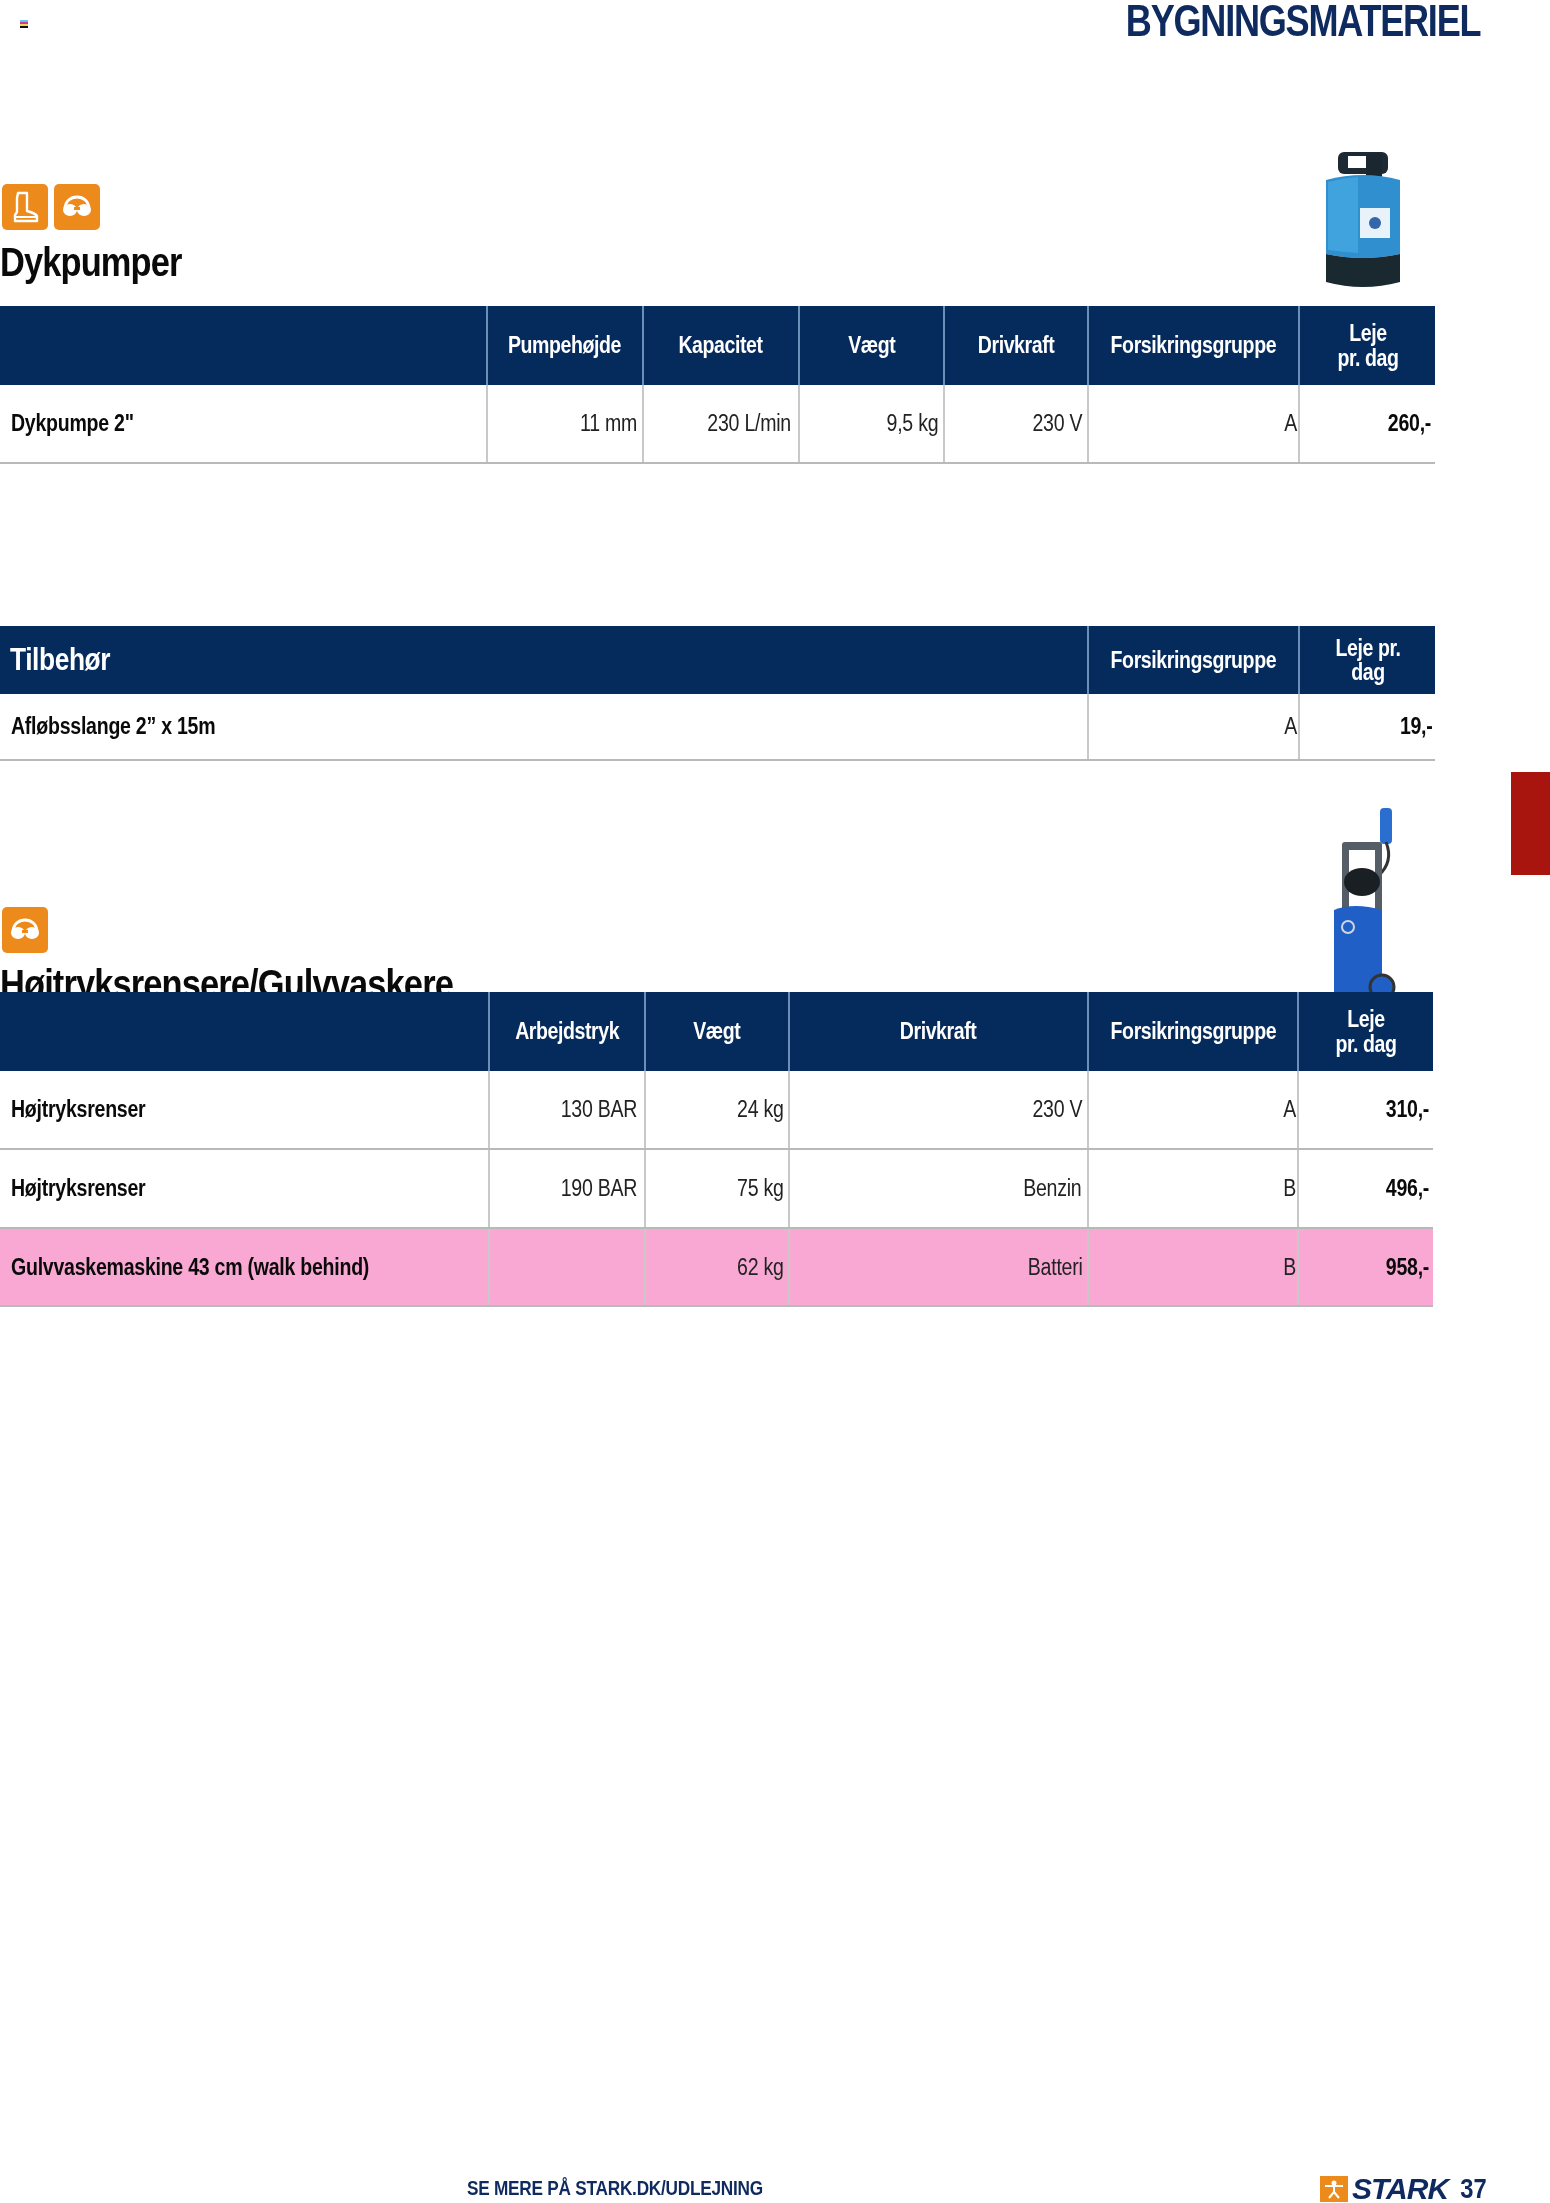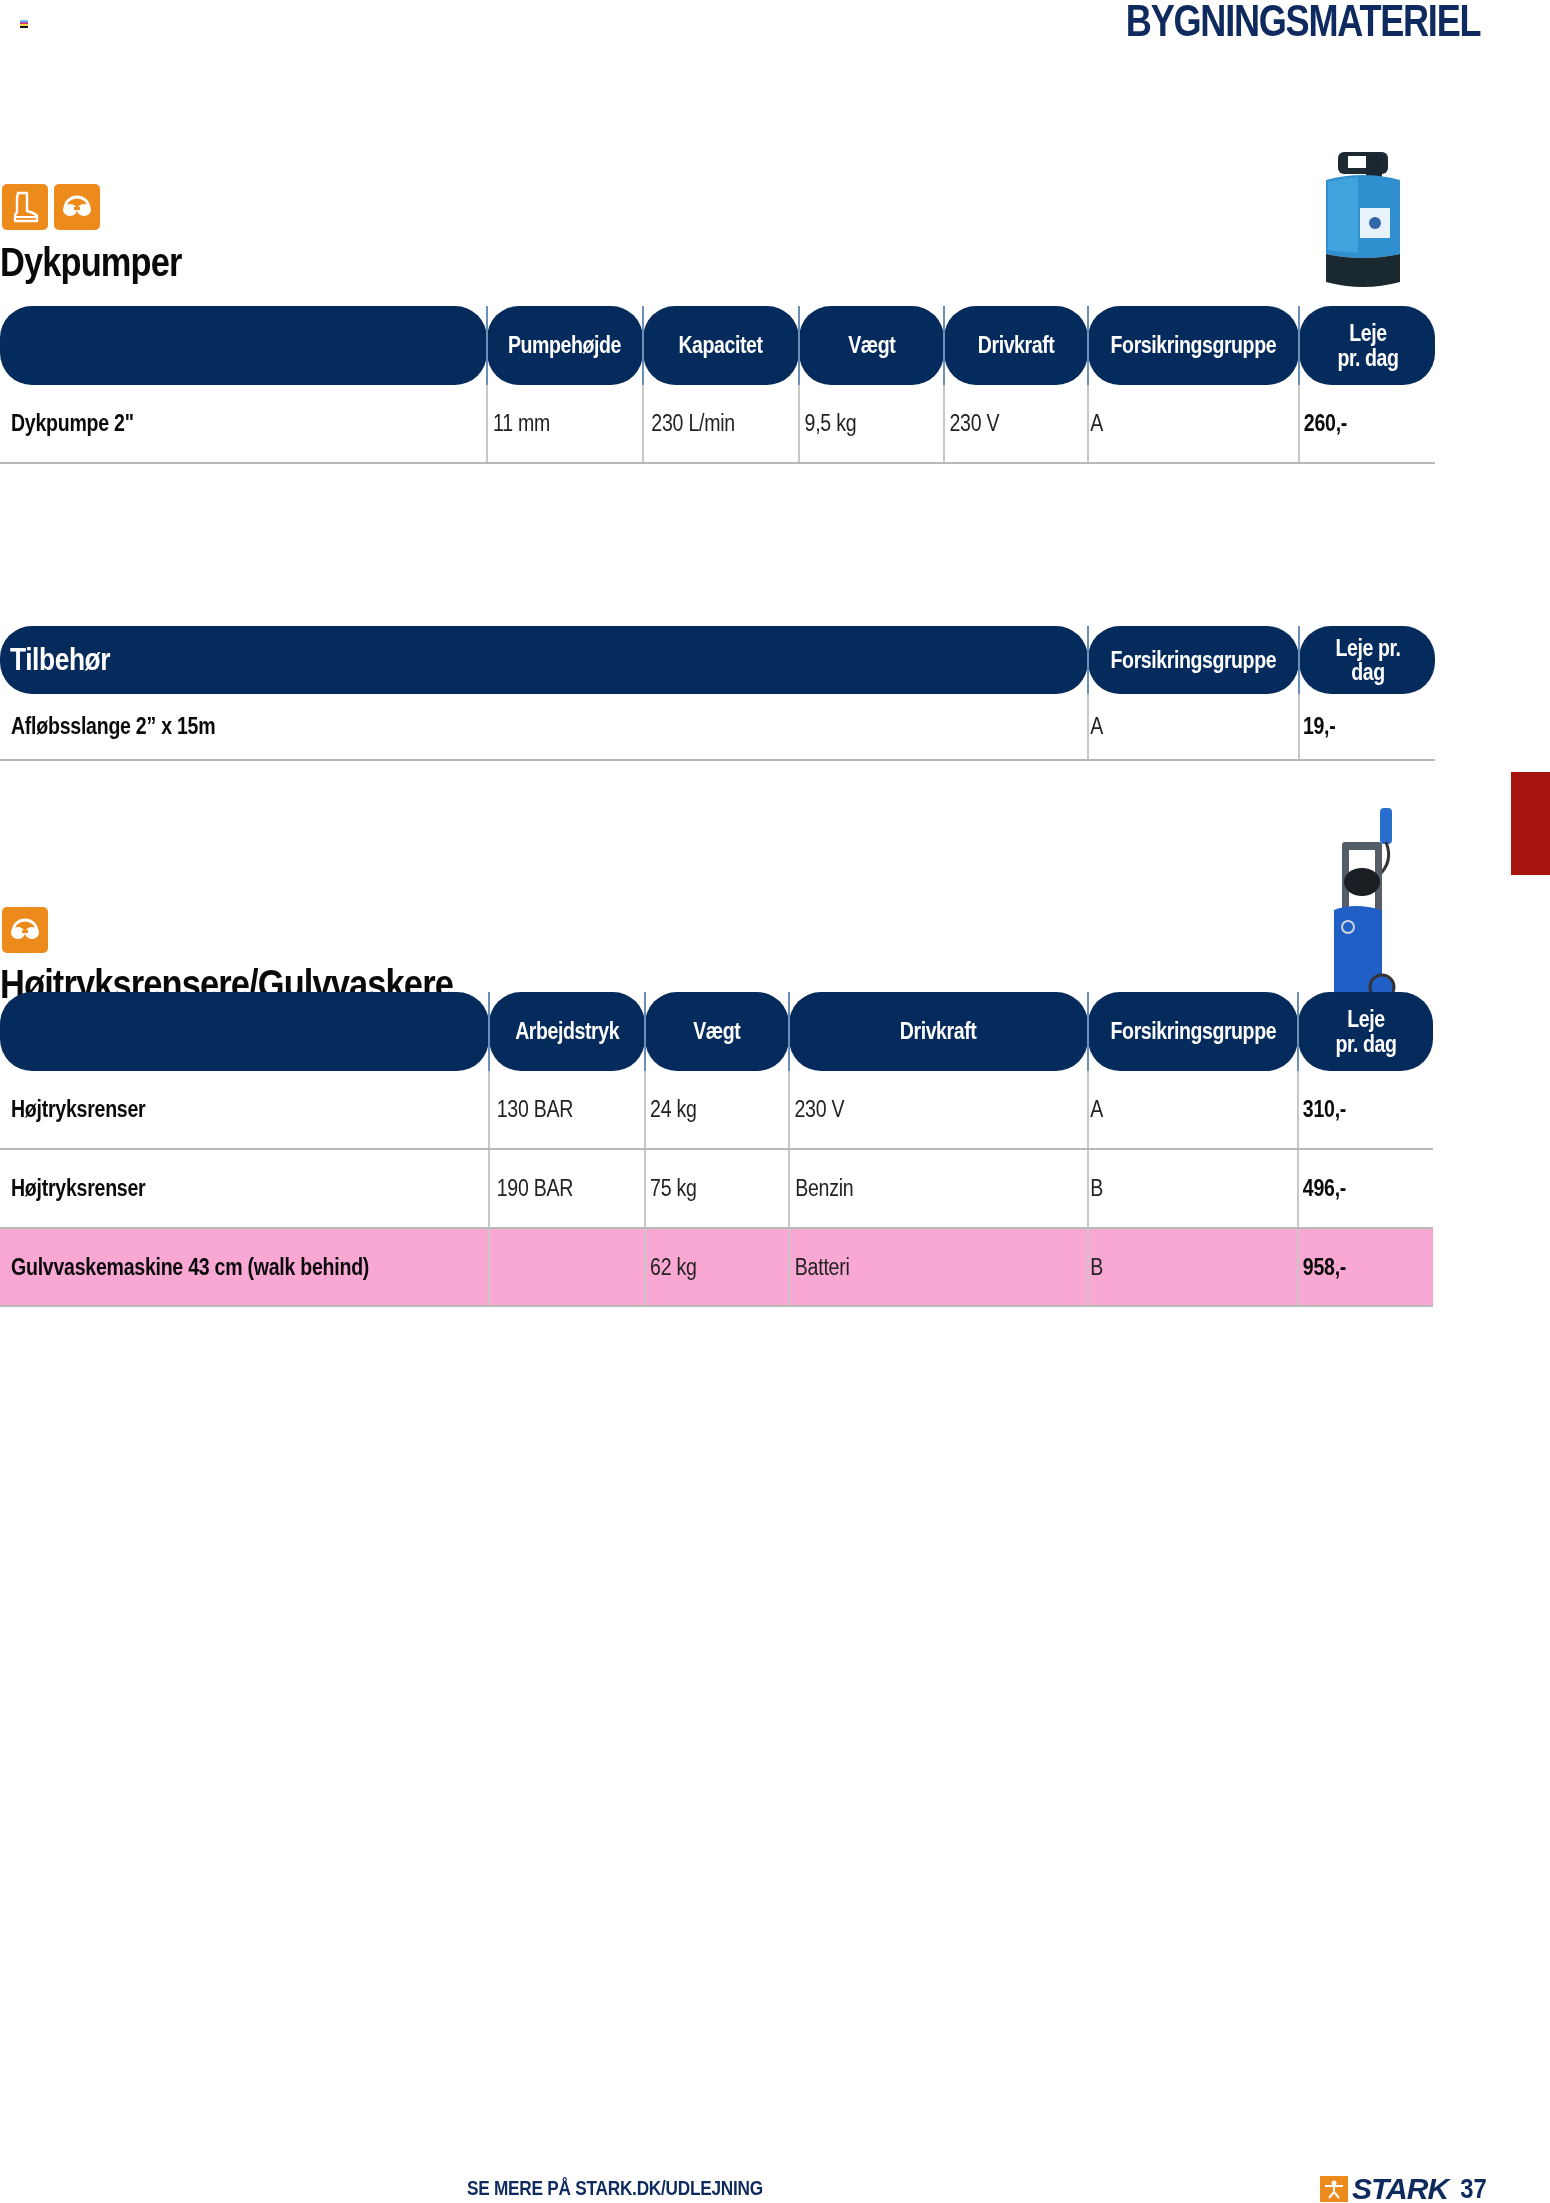--- a/index.html
+++ b/index.html
@@ -27,27 +27,27 @@
       letter-spacing: -1px; transform: scaleX(0.86); transform-origin: left top;
       white-space: nowrap;
     }
 
     .product-img { position: absolute; }
 
     table.spec { position: absolute; left: 0; border-collapse: collapse; table-layout: fixed; }
     table.spec th {
       background: #052a5c; color: #ffffff; font-weight: 700; font-size: 23px;
       text-align: center; vertical-align: middle; line-height: 1.05;
-      border-left: 2px solid #6b8fb8; letter-spacing: -0.5px; border-radius: 32px;
+      border-left: 2px solid #6b8fb8; letter-spacing: -0.5px;
     }
     table.spec th:first-child { border-left: none; text-align: left; padding-left: 10px; }
     table.spec th .hdr { display: inline-block; transform: scaleX(0.85); transform-origin: center; white-space: nowrap; }
     table.spec th:first-child .hdr { transform-origin: left center; }
     table.spec td {
-      font-size: 23px; text-align: left; vertical-align: middle; color: #222;
+      font-size: 23px; text-align: right; vertical-align: middle; color: #222;
       border-bottom: 2px solid #b9b9b9; border-left: 2px solid #c8c8c8; white-space: nowrap;
     }
     table.spec td:first-child { border-left: none; text-align: left; padding-left: 11px; font-weight: 700; color: #0a0a0a; }
     table.spec td .cell { display: inline-block; transform: scaleX(0.85); transform-origin: center; letter-spacing: -0.3px; }
     table.spec td:first-child .cell { transform-origin: left center; }
     table.spec td.price { font-weight: 700; color: #0a0a0a; }
     table.spec tr.highlight td { background: #f9a8d4; }
 
     .tilbehor-title { font-size: 31px !important; }
 

